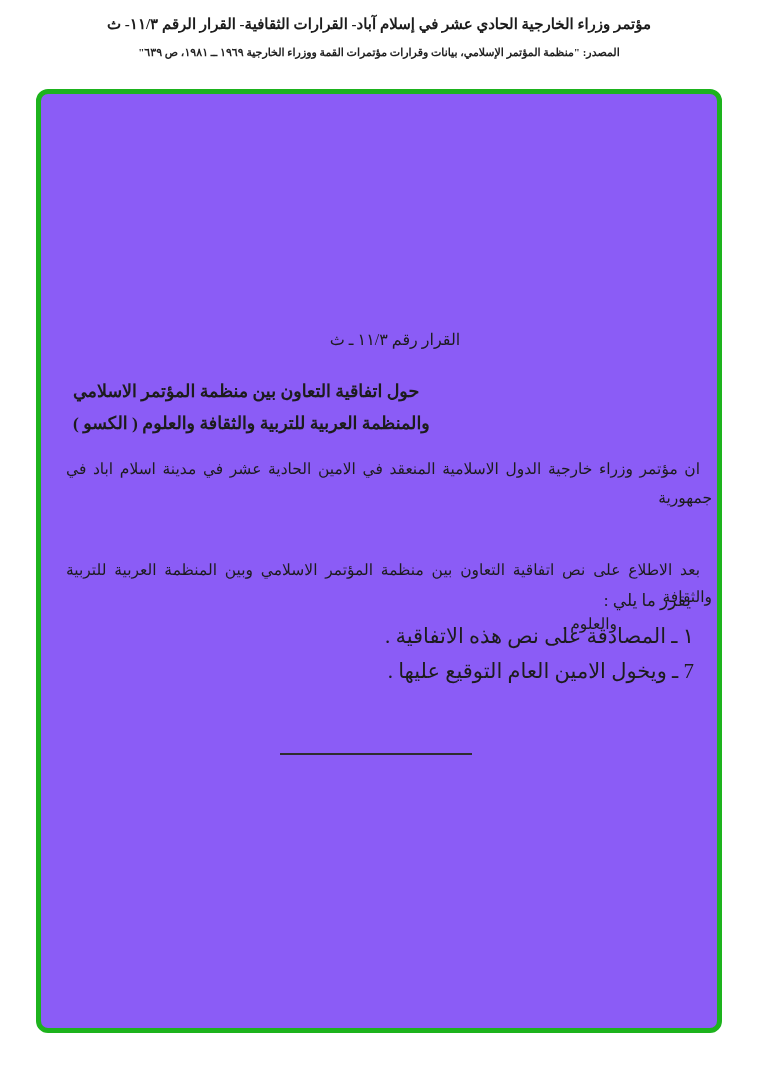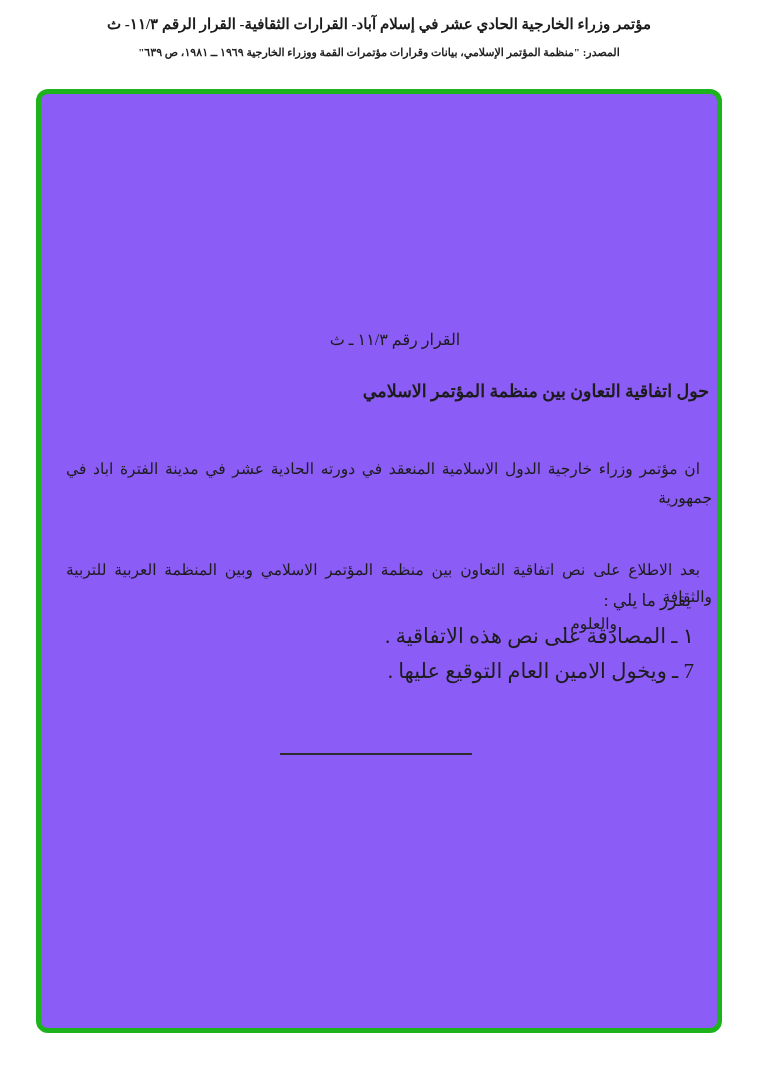--- a/index.html
+++ b/index.html
@@ -33,22 +33,22 @@
     border:5px solid var(--frame-green);
     border-radius:12px;
     background:#8b5cf6;
   }
   .resnum{
     position:absolute;top:236px;left:32px;right:0;
     direction:rtl;text-align:center;
     font-size:16px;
   }
   .titleblk{
-    position:absolute;top:281px;left:32px;right:8px;
-    direction:rtl;text-align:right;
+    position:absolute;top:281px;left:32px;right:0;
+    direction:rtl;text-align:left;
     font-size:17.5px;font-weight:bold;
     line-height:32px;
   }
   .para{
     position:absolute;left:25px;right:5px;
     direction:rtl;
     font-size:15.5px;
   }
   .p1{top:360px;line-height:29px;}
   .p2{top:430px;line-height:27px;margin-top:32px;}
@@ -81,24 +81,25 @@
   <div class="hdr1">مؤتمر وزراء الخارجية الحادي عشر في إسلام آباد- القرارات الثقافية- القرار الرقم ١١/٣- ث</div>
 
   <div class="hdr2">المصدر: "منظمة المؤتمر الإسلامي، بيانات وقرارات مؤتمرات القمة ووزراء الخارجية ١٩٦٩ ــ ١٩٨١، ص ٦٣٩"</div>
 
   <div class="frame">
 
     <div class="resnum">القرار رقم ١١/٣ ـ ث</div>
 
     <div class="titleblk">
       <div>حول اتفاقية التعاون بين منظمة المؤتمر الاسلامي</div>
+      <div>والمنظمة العربية للتربية والثقافة والعلوم ( الكسو )</div>
     </div>
 
     <div class="para p1">
-      <div class="jline ind">ان مؤتمر وزراء خارجية الدول الاسلامية المنعقد في دورته الحادية عشر في مدينة الفترة اباد في جمهورية</div>
+      <div class="jline ind">ان مؤتمر وزراء خارجية الدول الاسلامية المنعقد في الامين الحادية عشر في مدينة اسلام اباد في جمهورية</div>
     </div>
 
     <div class="para p2">
       <div class="jline ind">بعد الاطلاع على نص اتفاقية التعاون بين منظمة المؤتمر الاسلامي وبين المنظمة العربية للتربية والثقافة</div>
       <div class="cont">والعلوم .</div>
     </div>
 
     <div class="decides">يقرر ما يلي :</div>
 
     <div class="item item1">١ ـ المصادقة على نص هذه الاتفاقية .</div>

